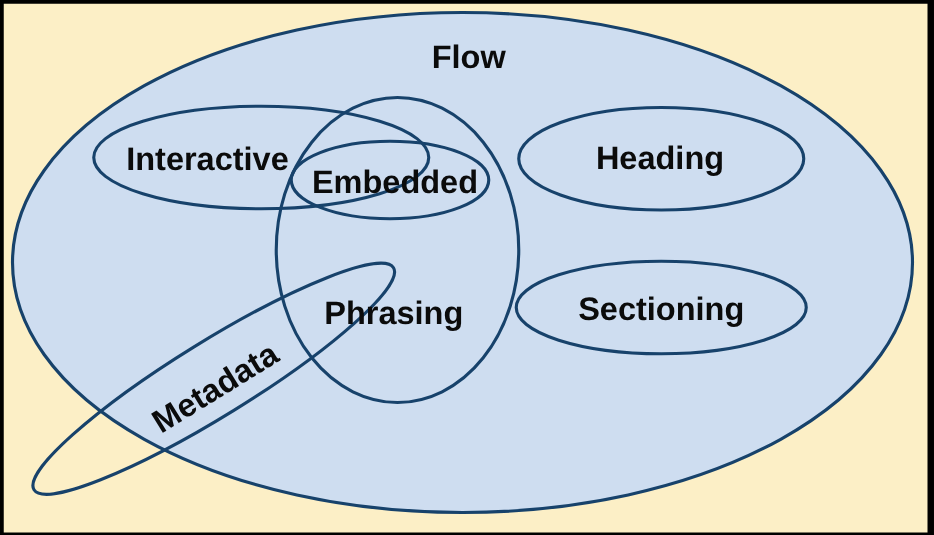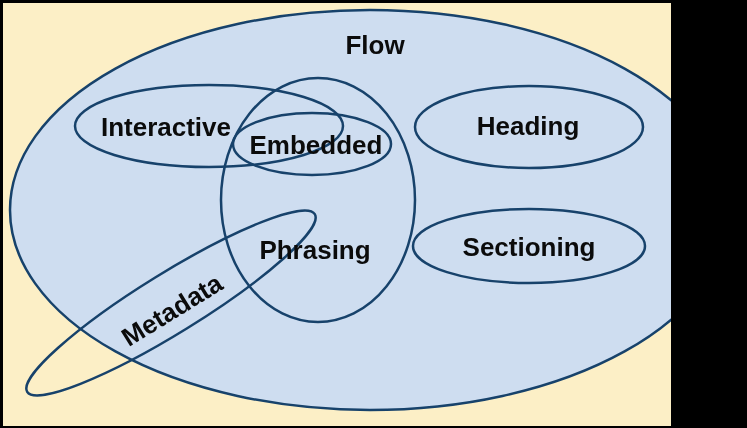--- a/index.html
+++ b/index.html
@@ -2,21 +2,21 @@
 <html><head>
 <meta charset="utf-8">
 <style>
   html, body {
     margin: 0;
     padding: 0;
     background: #000000;
   }
   .stage {
     position: relative;
-    width: 671px;
+    width: 747px;
     height: 428px;
     background: #000000;
     overflow: hidden;
   }
   svg { display: block; }
   .paper { fill: #FCEFC6; }
   .outline {
     fill: none;
     stroke: #17426B;
     stroke-width: 2.5;

